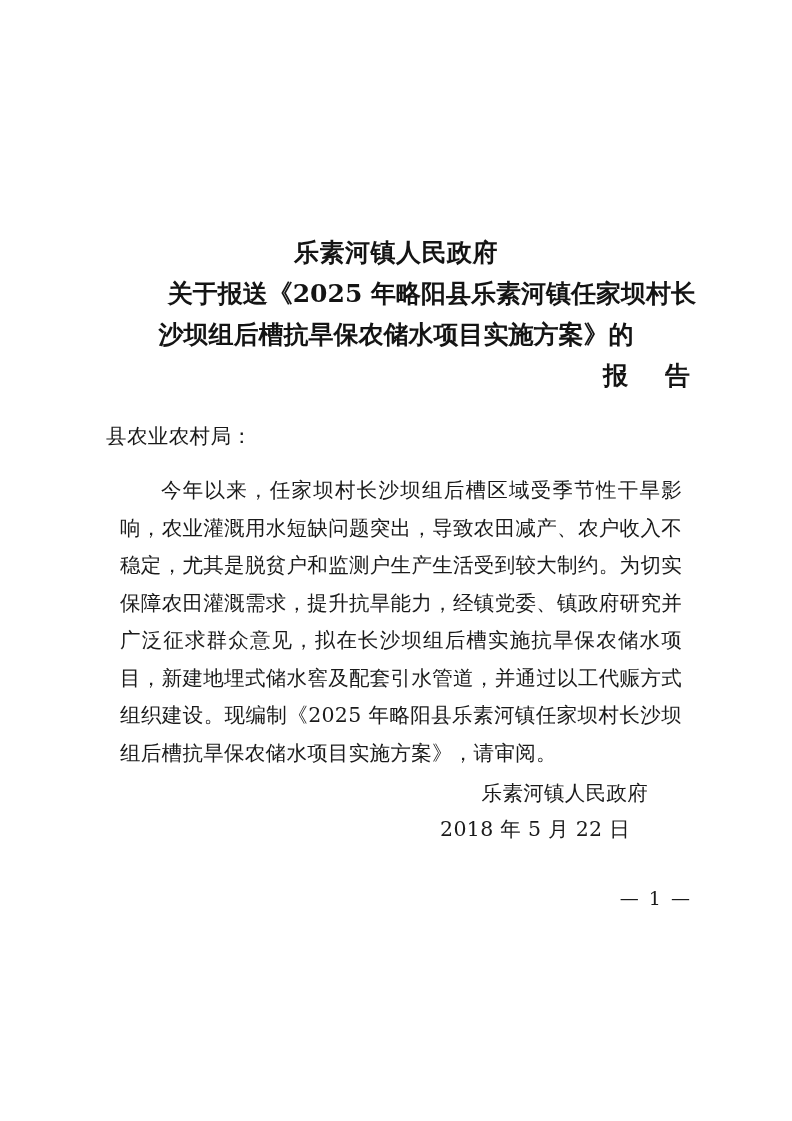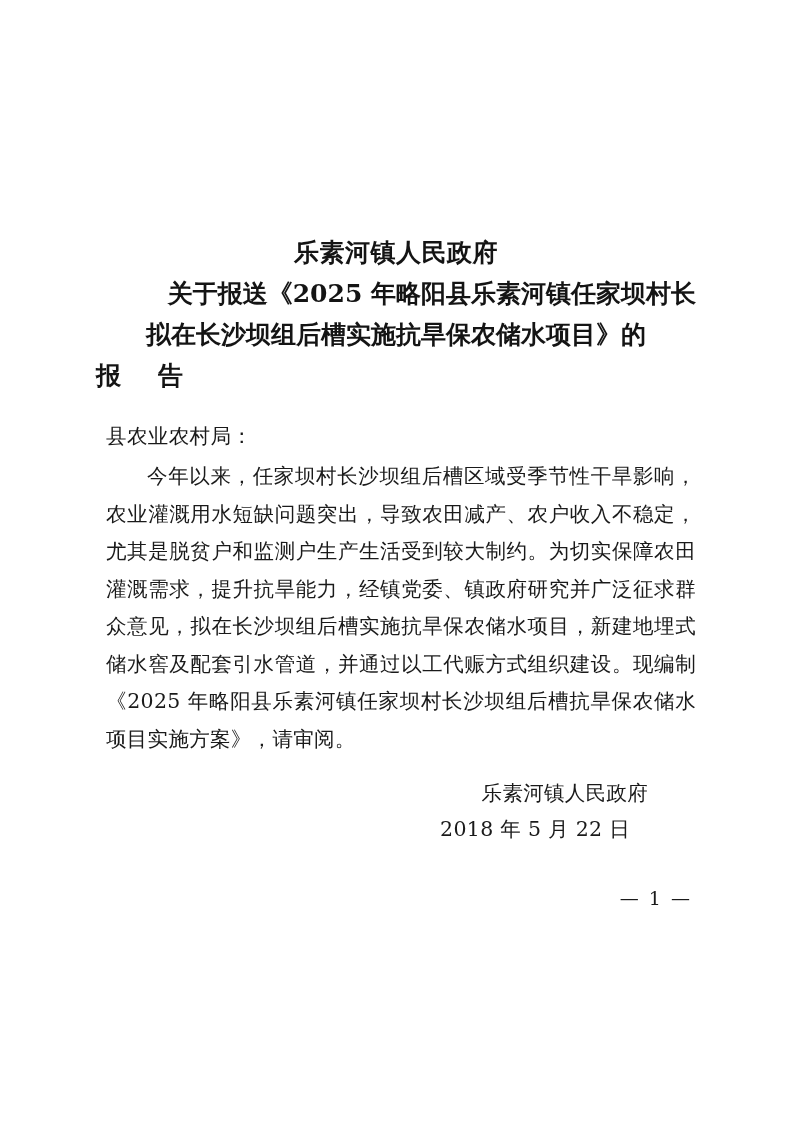--- a/index.html
+++ b/index.html
@@ -34,21 +34,21 @@
     letter-spacing: 0.5px;
     color: #141414;
   }
   .doc-title .line {
     display: block;
     white-space: nowrap;
   }
   .title-line-1 { text-align: center; }
   .title-line-2 { text-align: right; letter-spacing: 0px; }
   .title-line-3 { text-align: center; letter-spacing: 0px; }
-  .title-line-4 { text-align: left; letter-spacing: 6px; }
+  .title-line-4 { text-align: right; letter-spacing: 6px; }
 
   .recipient {
     position: absolute;
     top: 419px;
     left: 106px;
     font-size: 20.5px;
     line-height: 34px;
     letter-spacing: 0.4px;
     color: #1a1a1a;
   }
@@ -58,21 +58,21 @@
     left: 106px;
     width: 590px;
     font-size: 20.5px;
     line-height: 37.5px;
     letter-spacing: 0.3px;
     text-align: justify;
     text-justify: inter-ideograph;
     color: #1a1a1a;
   }
   .body-text p {
-    margin: 0;
+    margin: 14px;
     text-indent: 2em;
   }
   .signature {
     position: absolute;
     top: 775px;
     left: 0;
     width: 692px;
     text-align: right;
     font-size: 20.5px;
     line-height: 36px;
@@ -99,21 +99,21 @@
   }
 </style>
 </head>
 <body>
 
 <div class="page">
 
   <div class="doc-title">
     <span class="line title-line-1">乐素河镇人民政府</span>
     <span class="line title-line-2">关于报送《2025 年略阳县乐素河镇任家坝村长</span>
-    <span class="line title-line-3">拟在长沙坝组后槽实施抗旱保农储水项目》的</span>
+    <span class="line title-line-3">沙坝组后槽抗旱保农储水项目实施方案》的</span>
     <span class="line title-line-4">报　告</span>
   </div>
 
   <div class="recipient">县农业农村局：</div>
 
   <div class="body-text">
     <p>今年以来，任家坝村长沙坝组后槽区域受季节性干旱影响，农业灌溉用水短缺问题突出，导致农田减产、农户收入不稳定，尤其是脱贫户和监测户生产生活受到较大制约。为切实保障农田灌溉需求，提升抗旱能力，经镇党委、镇政府研究并广泛征求群众意见，拟在长沙坝组后槽实施抗旱保农储水项目，新建地埋式储水窖及配套引水管道，并通过以工代赈方式组织建设。现编制《2025 年略阳县乐素河镇任家坝村长沙坝组后槽抗旱保农储水项目实施方案》，请审阅。</p>
   </div>
 
   <div class="signature">

